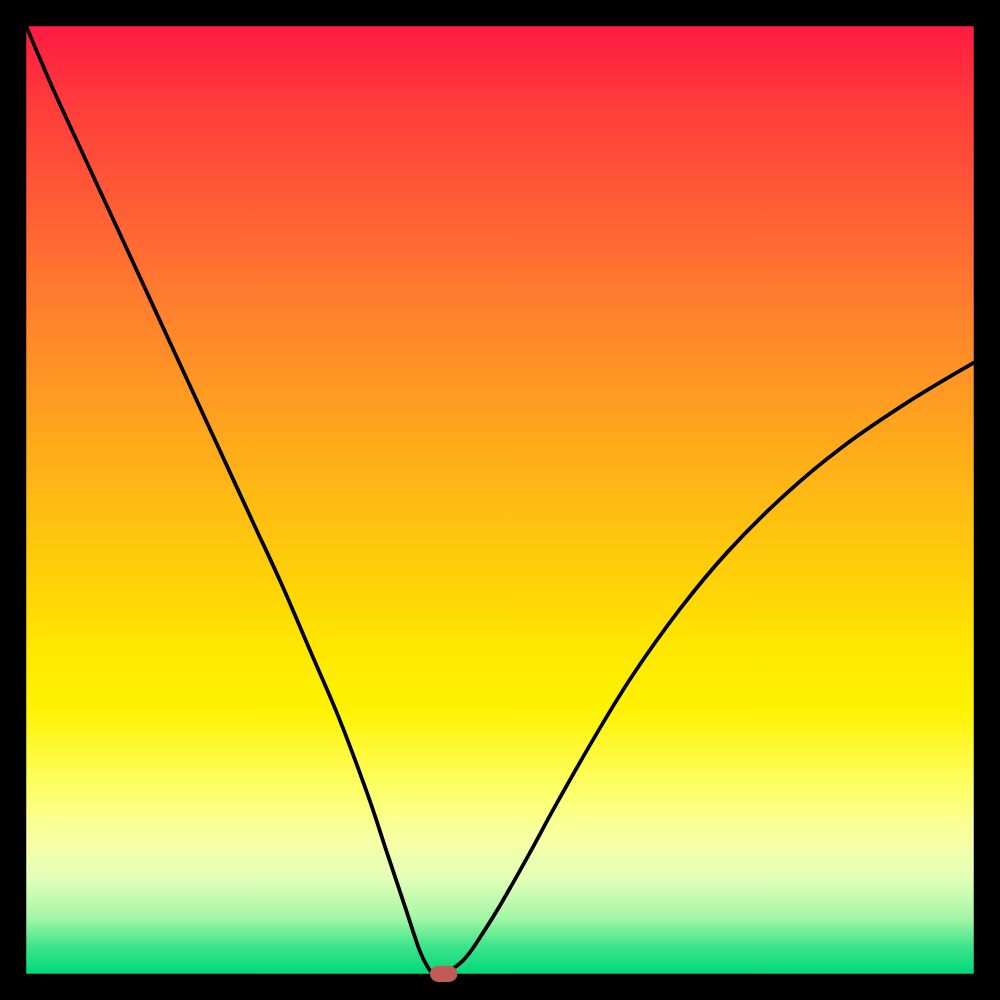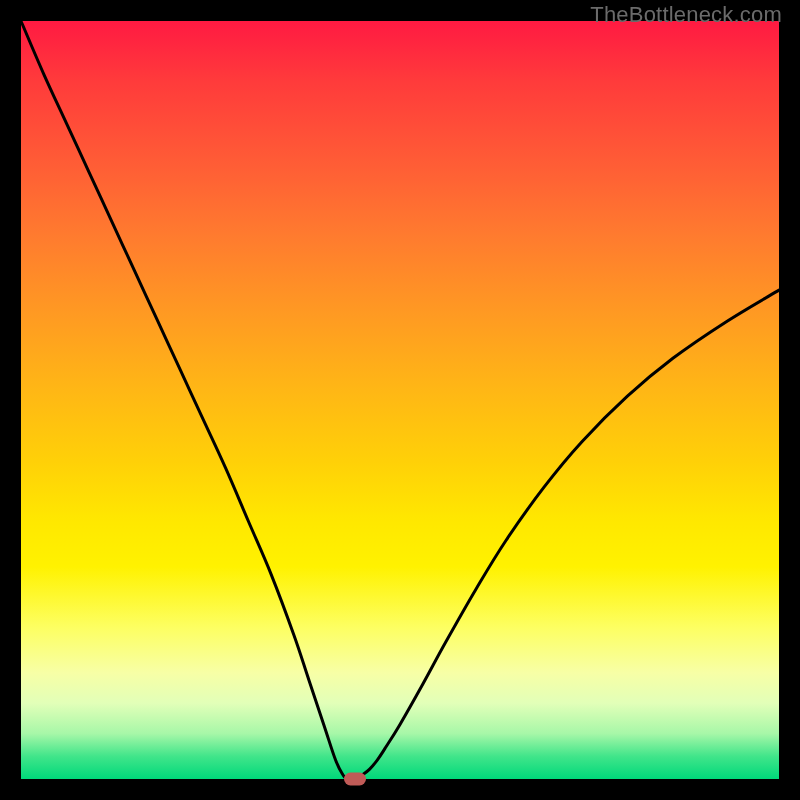--- a/index.html
+++ b/index.html
@@ -73,14 +73,13 @@
 
 <div class="frame">
   <div class="plot"></div>
 
   <svg class="curve" viewBox="0 0 758 758" preserveAspectRatio="none">
     <path id="curvePath" fill="none" stroke="#000000" stroke-width="3" stroke-linejoin="round" stroke-linecap="round" d="M0 0 C4.0931999999999995 9.55079999999999, 14.5536 34.640599999999935, 22.74 53.059999999999945 C30.926399999999997 71.47939999999996, 37.2936 84.59280000000003, 45.48 102.33000000000004 C53.666399999999996 120.06720000000006, 60.0336 133.86280000000002, 68.22 151.60000000000002 C76.40639999999999 169.33720000000002, 82.77359999999999 183.1328, 90.96 200.87 C99.1464 218.6072, 105.5136 232.40279999999998, 113.7 250.14 C121.88640000000001 267.8772, 128.2536 281.67280000000005, 136.44 299.41 C144.6264 317.1472, 150.99360000000001 330.9428, 159.18 348.67999999999995 C167.3664 366.4171999999999, 173.7336 380.21279999999996, 181.92 397.95 C190.10639999999998 415.6872, 196.47360000000003 428.80060000000003, 204.66000000000003 447.22 C212.84640000000002 465.6394, 219.2136 481.1784, 227.4 500.28 C235.5864 519.3815999999999, 241.95360000000002 532.8739999999999, 250.14000000000001 553.3399999999999 C258.32640000000004 573.8059999999999, 266.058 594.8784, 272.88 613.98 C279.702 633.0816, 282.5824 643.0872, 288.04 659.46 C293.49760000000003 675.8328, 298.4246 690.6138000000001, 303.2 704.94 C307.9754 719.2662, 311.159 730.1813999999999, 314.57 739.05 C317.981 747.9186, 320.10339999999997 750.799, 322.15 754.21 C324.1966 757.6210000000001, 325.2578 757.3178, 325.94 758 L324.424 758 L342.616 758 L341.1 754.21 C342.4644 753.11848, 345.95120000000003 750.8747999999999, 348.68 748.146 C351.4088 745.4172, 353.5312 742.73388, 356.26 739.05 C358.98879999999997 735.3661199999999, 359.74679999999995 734.09268, 363.84 727.68 C367.9332 721.2673199999999, 372.178 715.0214, 379 703.424 C385.822 691.8266, 393.5536 677.98552, 401.74 663.25 C409.9264 648.51448, 414.92920000000004 638.6149999999999, 424.48 621.56 C434.0308 604.505, 443.88480000000004 586.9194, 454.8 568.5 C465.7152 550.0806, 472.8404 537.6494, 485.12 519.23 C497.3996 500.8106, 509.376 483.9072, 523.02 466.17 C536.664 448.43280000000004, 545.9115999999999 437.0628, 560.92 420.69 C575.9284 404.3172, 590.0272 390.2184, 606.4 375.21 C622.7728 360.2016, 634.1428 350.68111999999996, 651.88 337.30999999999995 C669.6172 323.9388799999999, 685.8384000000001 313.2056, 704.94 300.926 C724.0416 288.64639999999997, 748.4492 274.82048, 758 269.09"></path>
   </svg>
 
   <div class="marker" id="marker" style="left: 354.52px; top: 779px; background: rgb(192, 91, 87);"></div>
 
-  <div class="watermark">TheBottleneck.com</div>
 </div>
 
 </body></html>

